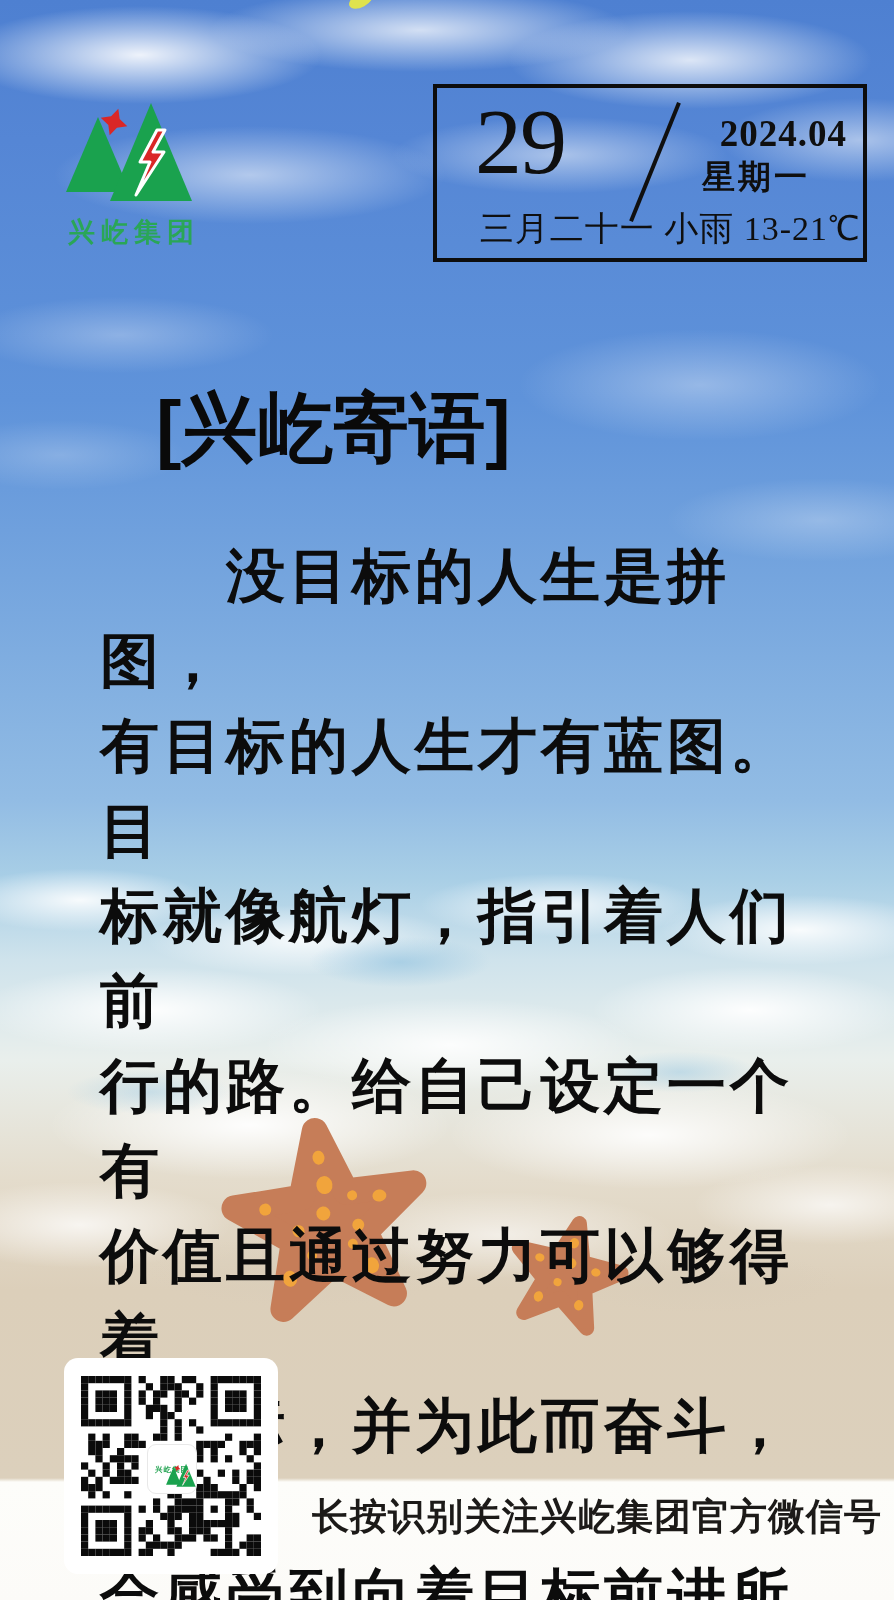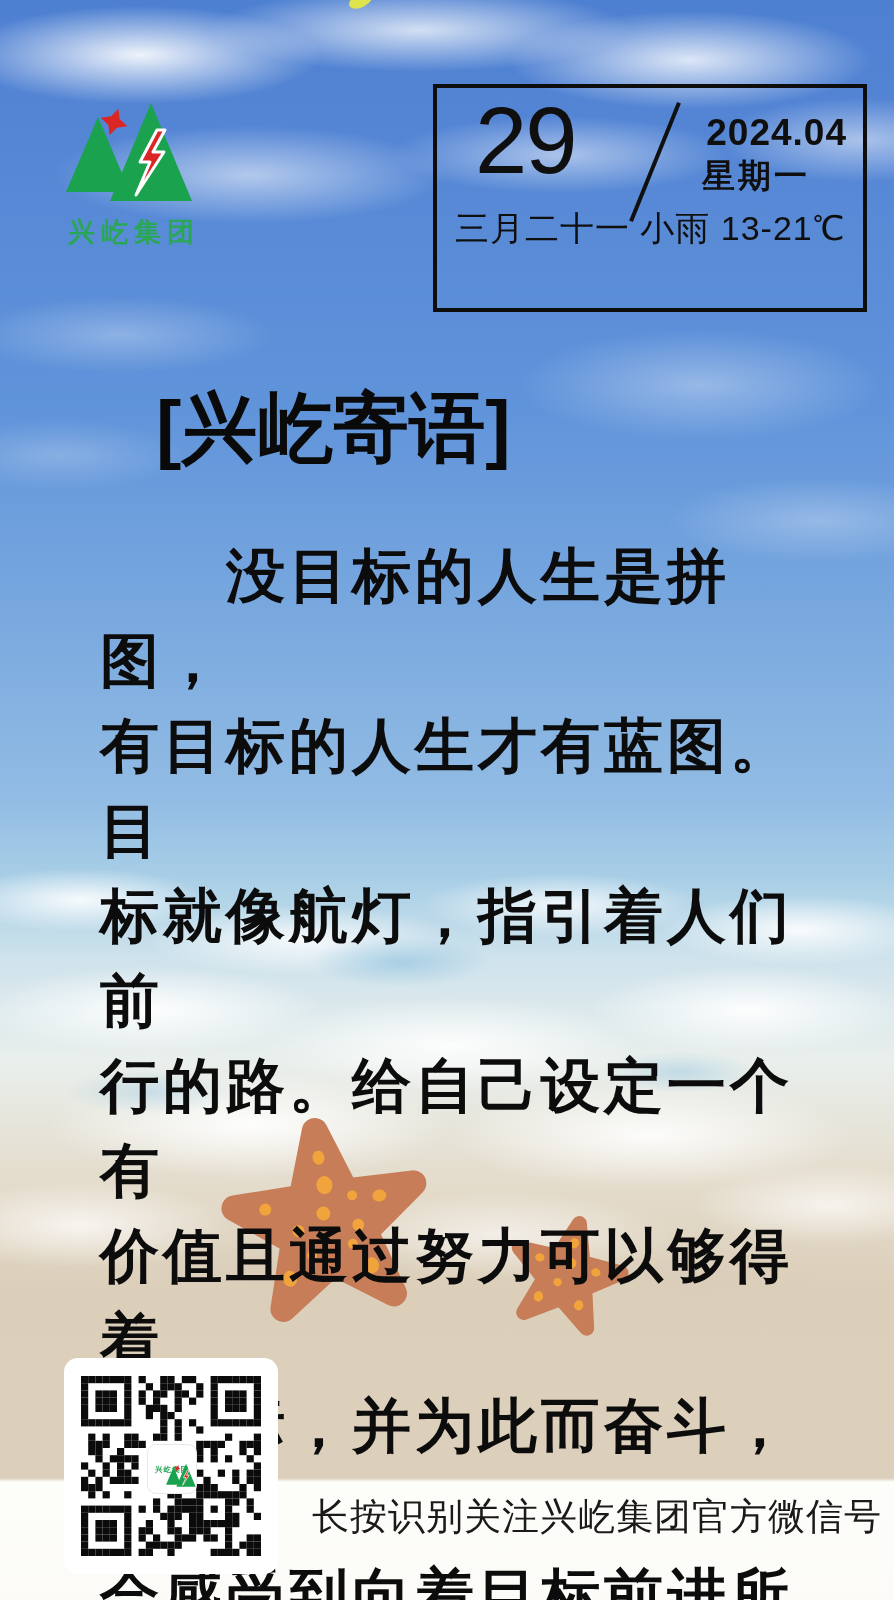--- a/index.html
+++ b/index.html
@@ -60,31 +60,31 @@
       radial-gradient(220px 60px at 820px 520px, rgba(255,255,255,.28), rgba(255,255,255,0) 70%),
       radial-gradient(180px 50px at 60px 455px, rgba(255,255,255,.22), rgba(255,255,255,0) 70%);
   }
   .sun-sliver{position:absolute;left:348px;top:-7px;width:26px;height:14px;
     background:#dfe34e;border-radius:50%;transform:rotate(-28deg);z-index:1;}
   
   .logo{position:absolute;left:62px;top:100px;width:135px;z-index:2;}
   .logo-text{margin-top:8px;text-align:center;font-size:27px;font-weight:800;
     letter-spacing:6px;color:#2aa657;white-space:nowrap;padding-left:6px;}
   
-  .date-box{position:absolute;left:433px;top:84px;width:434px;height:228px;
-    border:4px solid #0d0d0d;box-sizing:border-box;color:#0f0f0f;z-index:2;}
+  .date-box{position:absolute;left:433px;top:84px;width:434px;height:178px;
+    border:4px solid #0d0d0d;box-sizing:border-box;color:#0f0f0f;z-index:2;font-family:Liberation Serif, serif;}
   .date-day{position:absolute;left:38px;top:6px;font-size:94px;line-height:94px;
     font-weight:500;letter-spacing:-2px;}
   .date-slash{position:absolute;left:216px;top:10px;width:4px;height:128px;
     background:#101010;transform:rotate(22deg);}
   .date-col{position:absolute;left:228px;top:24px;width:182px;text-align:center;}
   .date-ym{font-size:37px;font-weight:700;letter-spacing:1px;text-align:right;}
   .date-weekday{font-size:33px;font-weight:700;margin-top:0;letter-spacing:3px;}
   .date-lunar{position:absolute;left:0;top:118px;width:100%;text-align:center;
-    font-size:34px;font-weight:500;letter-spacing:1px;white-space:nowrap;}
+    font-size:34px;font-weight:500;letter-spacing:1px;white-space:nowrap;padding-left:20px;}
   
   .heading{position:absolute;left:116px;top:378px;font-size:76px;font-weight:900;
     color:#0a0a0a;letter-spacing:0px;z-index:2;margin-left:40px;}
   .quote{position:absolute;left:100px;top:533px;width:700px;z-index:3;
     font-family:"DejaVu Serif","Liberation Serif",serif;
     font-size:59px;line-height:85px;letter-spacing:4px;font-weight:600;
     color:#0c0c0c;white-space:pre-line;text-indent:126px;}
   
   .starfish-lg{position:absolute;left:203px;top:1100px;z-index:2;}
   .starfish-sm{position:absolute;left:491px;top:1202px;z-index:2;}
@@ -92,21 +92,21 @@
   .qr-card{position:absolute;left:64px;top:1358px;width:214px;height:216px;
     background:#ffffff;border-radius:14px;z-index:5;}
   .qr-card svg{position:absolute;left:17px;top:18px;}
   .qr-badge{position:absolute;left:83px;top:86px;width:48px;height:48px;
     background:#fff;border:1px solid #e8e8e8;border-radius:9px;
     display:flex;flex-direction:column;align-items:center;justify-content:center;}
   .qr-badge-label{font-size:7.5px;font-weight:700;color:#2aa657;letter-spacing:1px;
     margin-top:1px;white-space:nowrap;}
   .credits{position:absolute;left:318px;top:1398px;font-size:38px;font-weight:700;
     color:#151311;letter-spacing:1px;z-index:4;white-space:nowrap;}
-  .qr-caption{position:absolute;left:312px;top:1492px;font-size:37px;font-weight:400;
+  .qr-caption{position:absolute;left:312px;top:1492px;font-size:37px;font-weight:700;
     color:#1c1a18;letter-spacing:1px;z-index:4;white-space:nowrap;}
 </style>
 </head>
 <body>
 
 <div class="poster">
 
   <div class="sun-sliver"></div>
 
   <div class="logo">

